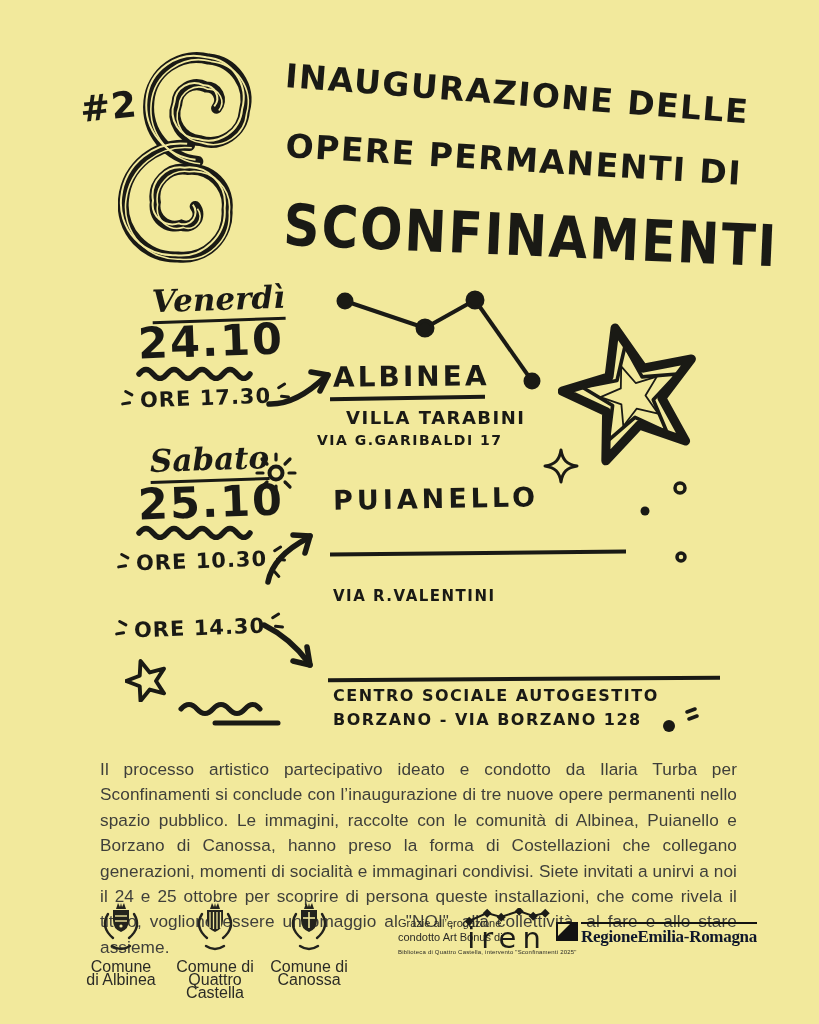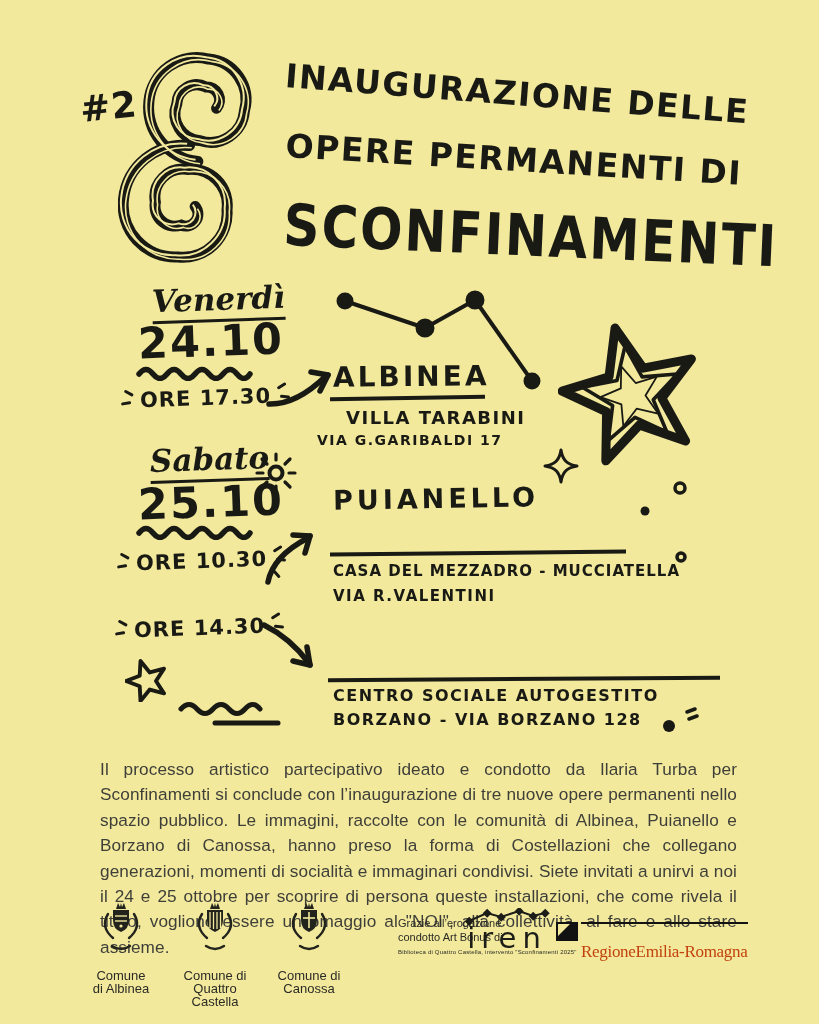--- a/index.html
+++ b/index.html
@@ -44,28 +44,28 @@
   .h-borzano .script-di{font-size:29px;margin:0 6px;}
   .u-borzano{left:328px;top:677px;width:392px;height:4px;background:var(--ink);transform:rotate(-0.4deg);}
   .venue-3{left:333px;top:686px;font-size:16px;letter-spacing:1.5px;}
   .addr-3{left:333px;top:710px;font-size:16px;letter-spacing:1.5px;}
   .script-di{font-family:"DejaVu Serif","Liberation Serif",serif;font-style:italic;font-weight:700;letter-spacing:0;}
   
   .description{left:100px;top:757px;width:637px;font-size:17.2px;line-height:25.4px;text-align:justify;color:var(--body);letter-spacing:0.1px;}
   
   .muni{position:absolute;width:86px;text-align:center;color:#2B2B26;}
   .muni svg{display:block;margin:0 auto;}
-  .muni-label{font-size:13px;line-height:13px;margin-top:15px;text-align:center;}
+  .muni-label{font-size:16px;line-height:13px;margin-top:6px;text-align:center;}
   .artbonus{left:398px;top:917px;font-size:11px;line-height:13.5px;color:#2B2B26;}
   .fineprint{left:398px;top:949px;font-size:6px;color:#2B2B26;letter-spacing:0.2px;}
   .iren{left:464px;top:908px;display:flex;flex-direction:column;align-items:center;}
   .iren-word{font-family:"DejaVu Sans","Liberation Sans",sans-serif;font-weight:400;font-size:29px;line-height:26px;letter-spacing:6px;color:#1C1C18;}
   .region-lockup{left:556px;top:922px;display:flex;align-items:flex-start;}
   .region-flag{margin-right:3px;}
-  .region-text{border-top:2.5px solid #121212;padding-top:18px;font-family:"Liberation Serif",serif;font-weight:400;font-size:17px;letter-spacing:-0.3px;color:#c2410c;}
+  .region-text{border-top:2.5px solid #121212;padding-top:3px;font-family:"Liberation Serif",serif;font-weight:700;font-size:17px;letter-spacing:-0.3px;color:#0f172a;}
 </style>
 </head>
 <body>
 
 <div class="poster">
 
   <div class="abs hand edition">#2</div>
 
   <svg class="abs" style="left:118px;top:46px;" width="150" height="228" viewBox="0 0 150 228">
     <g transform="rotate(6 75 114)" fill="none" stroke="#1A1A15" stroke-width="11" stroke-linecap="round">
@@ -160,21 +160,20 @@
   <svg class="abs" style="left:264px;top:528px;" width="55" height="58" viewBox="0 0 55 58">
     <g fill="none" stroke="#1A1A15" stroke-width="5.5" stroke-linecap="round">
       <path d="M4,54 Q9,28 44,10"></path>
       <path d="M46,8 L29,7"></path>
       <path d="M46,8 L41,25"></path>
     </g>
   </svg>
 
   <div class="abs hand place-heading h-puianello">PUIANELLO</div>
   <div class="abs u-quattro"></div>
-  <div class="abs hand venue-2">CASA DEL MEZZADRO - MUCCIATELLA</div>
   <div class="abs hand addr-2">VIA R.VALENTINI</div>
 
   <svg class="abs" style="left:558px;top:312px;" width="150" height="165" viewBox="0 0 150 165">
     <g transform="translate(74,84) rotate(-14)" fill="none" stroke="#1A1A15" stroke-linejoin="round">
       <path stroke-width="9" d="M0,-70 L17.6,-24.3 L66.6,-21.6 L28.5,9.3 L41.1,56.6 L0,30 L-41.1,56.6 L-28.5,9.3 L-66.6,-21.6 L-17.6,-24.3 Z"></path>
       <path stroke-width="5" transform="scale(0.72) rotate(6)" d="M0,-70 L17.6,-24.3 L66.6,-21.6 L28.5,9.3 L41.1,56.6 L0,30 L-41.1,56.6 L-28.5,9.3 L-66.6,-21.6 L-17.6,-24.3 Z"></path>
       <path stroke-width="4" transform="scale(0.45) rotate(-6)" d="M0,-70 L17.6,-24.3 L66.6,-21.6 L28.5,9.3 L41.1,56.6 L0,30 L-41.1,56.6 L-28.5,9.3 L-66.6,-21.6 L-17.6,-24.3 Z"></path>
     </g>
   </svg>
 

